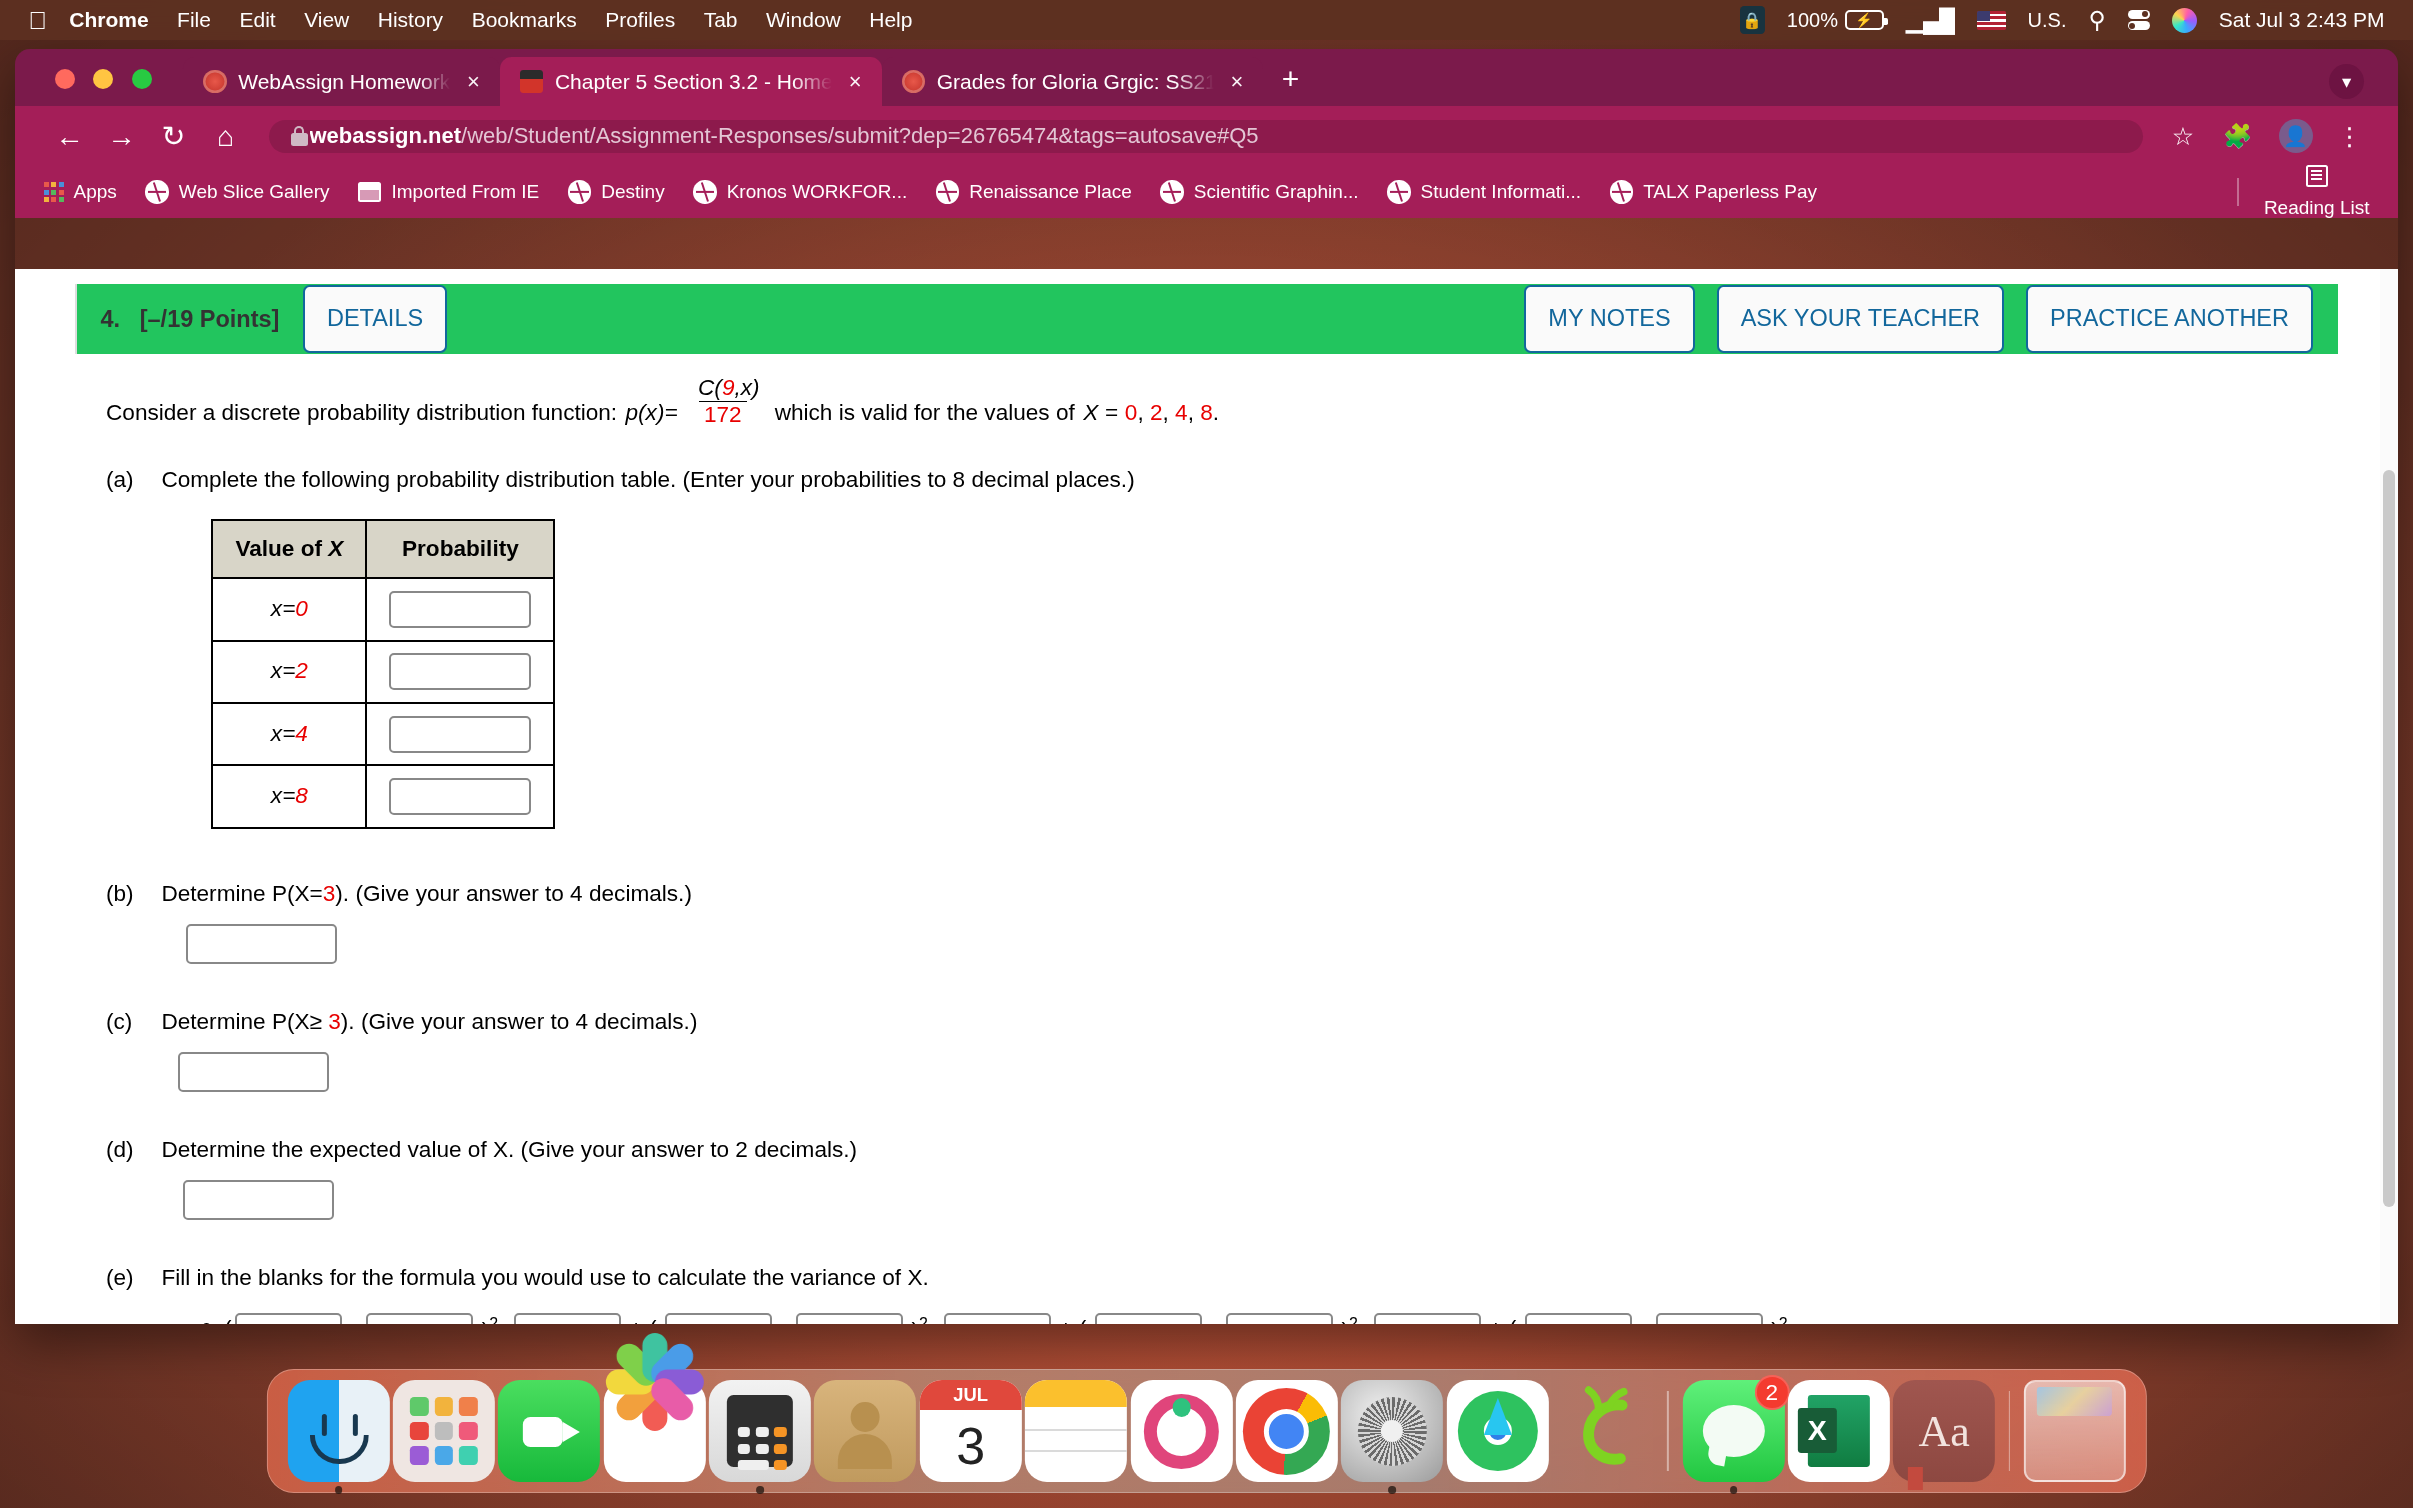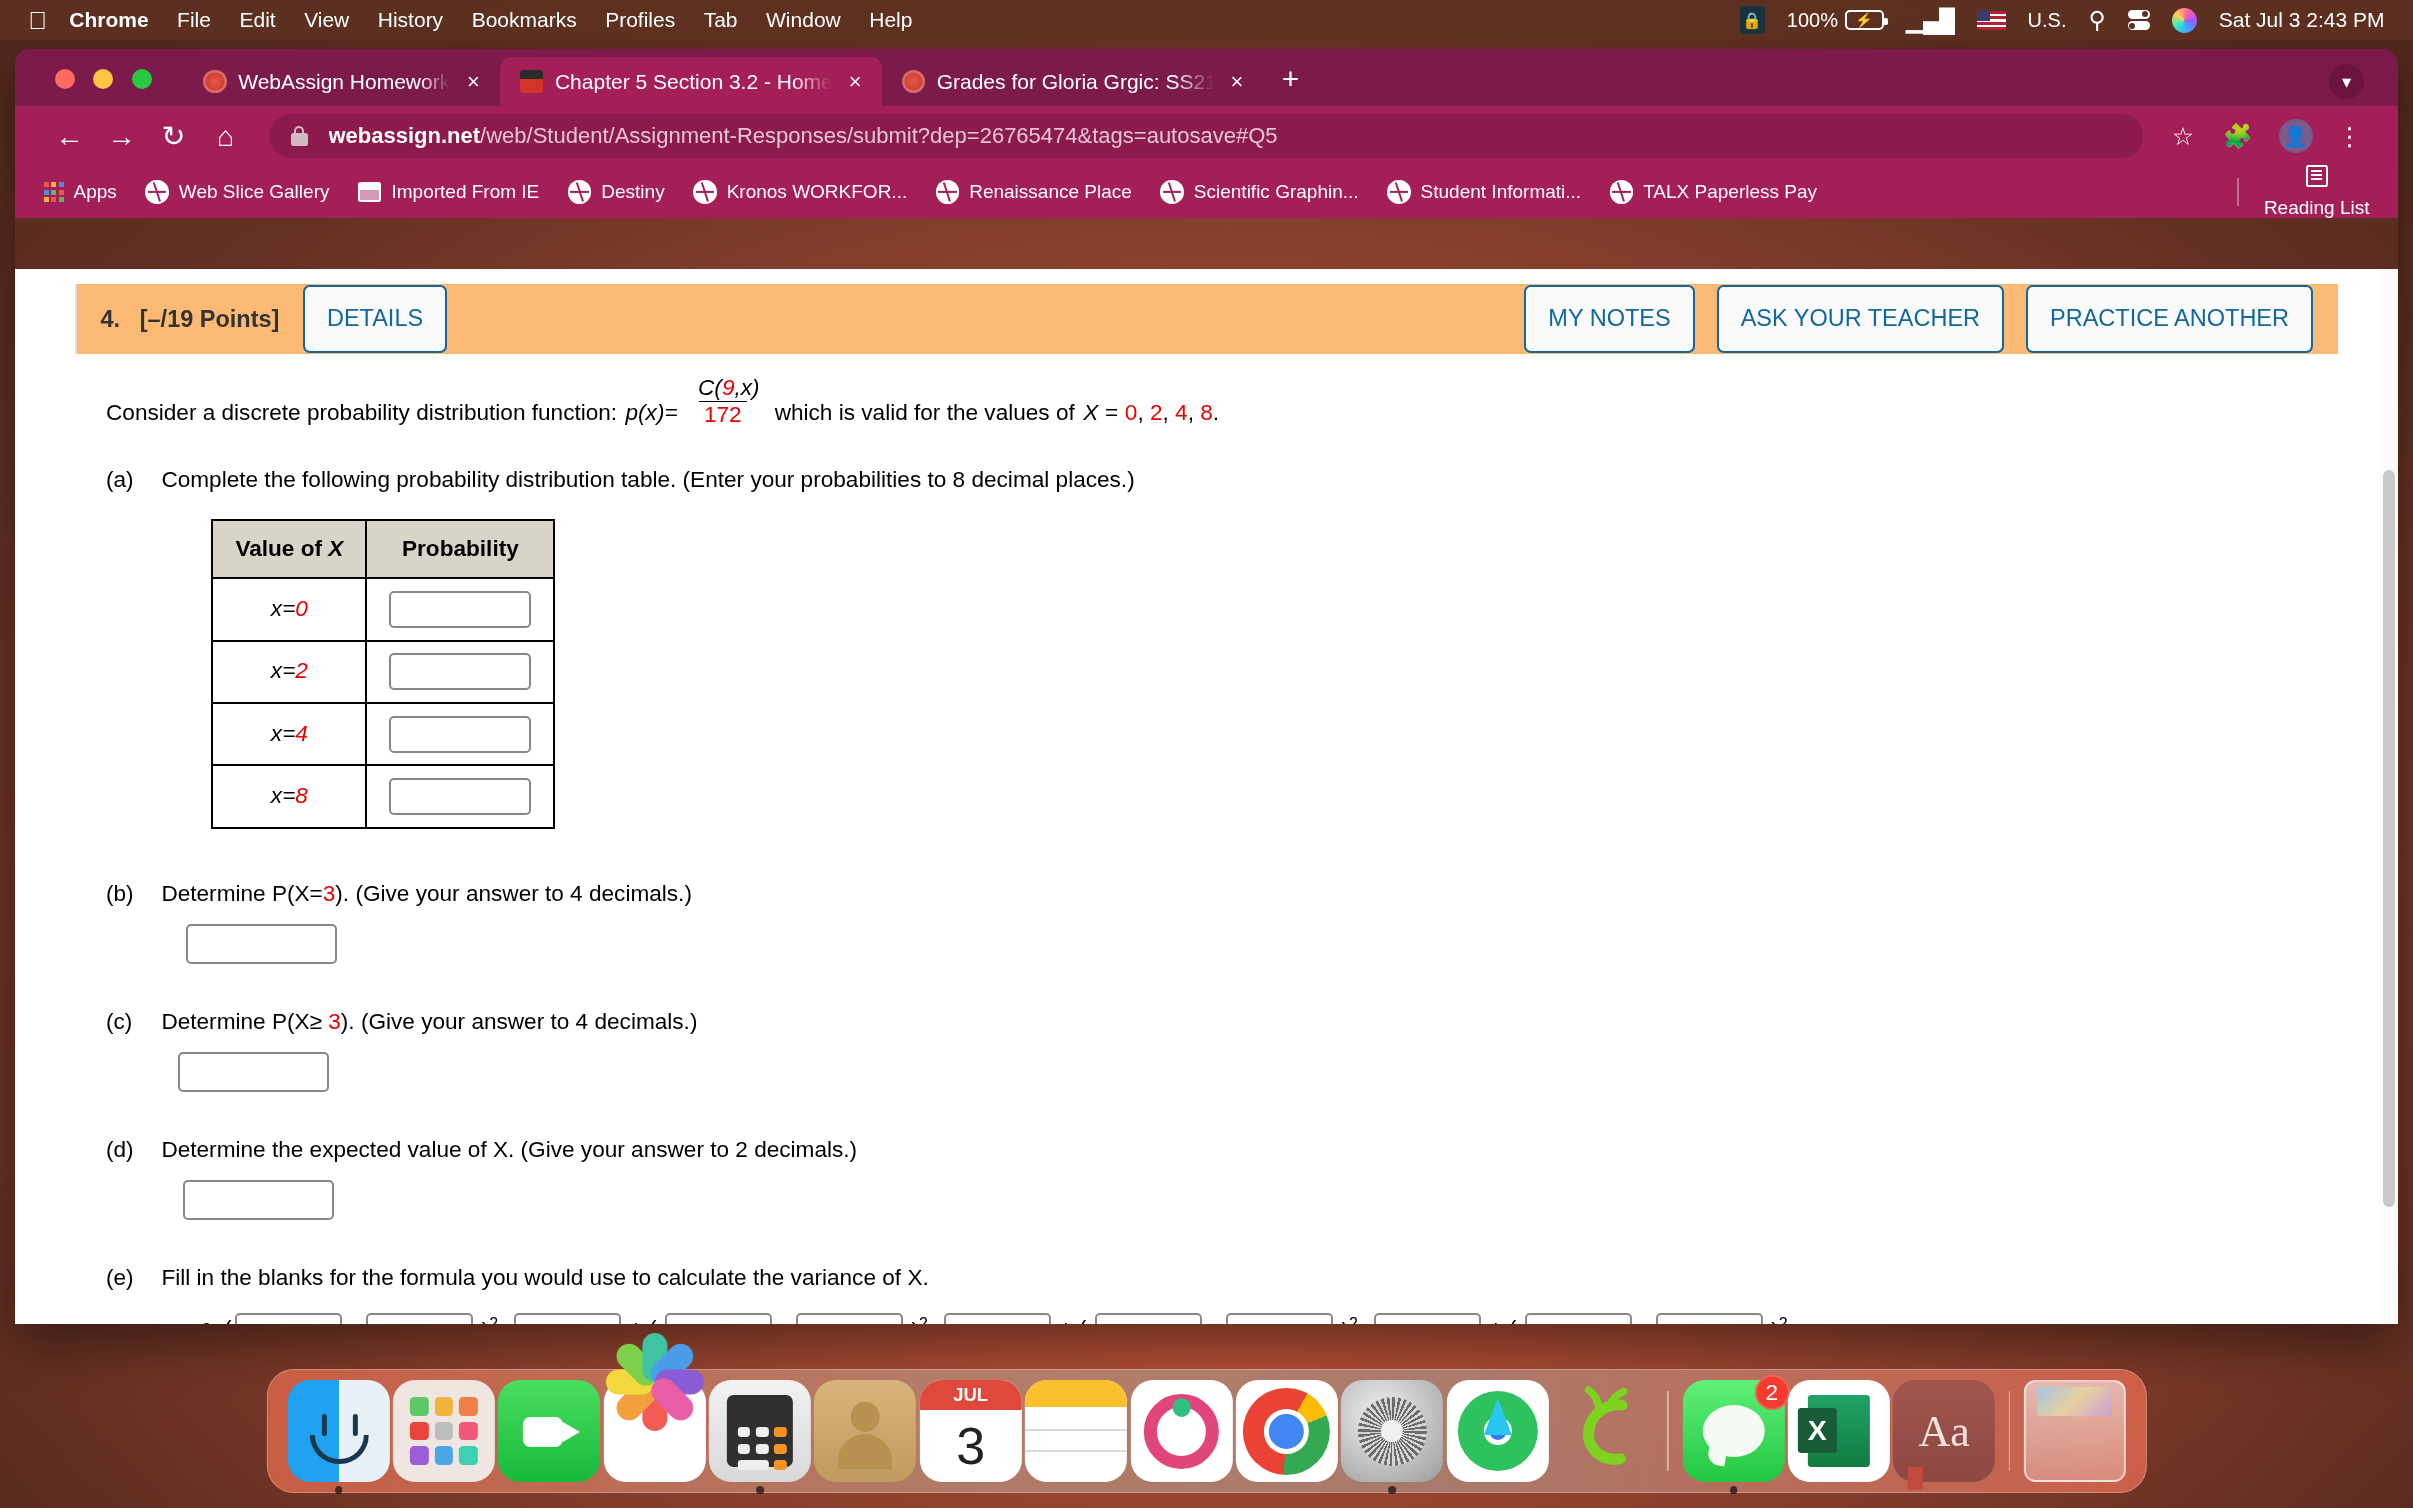--- a/index.html
+++ b/index.html
@@ -96,22 +96,22 @@
     position:absolute;right:34px;top:15px;width:35px;height:35px;border-radius:50%;
     background:#6d1342;display:flex;align-items:center;justify-content:center;color:#fff;font-size:18.4px;
   }
 
   
   #toolbar{
     height:60px;background:#a41e58;display:flex;align-items:center;padding:0 28.5px;gap:0;
   }
   .tb-ico{color:#fff;font-size:28.5px;width:52px;text-align:center;line-height:1;}
   #omnibox{
-    flex:1;height:44px;background:#8d1a4c;border-radius:22px;display:flex;align-items:center;
-    margin:0 17px;padding:0 22px;gap:21px;min-width:0;
+    flex:1;height:33px;background:#8d1a4c;border-radius:22px;display:flex;align-items:center;
+    margin:0 17px;padding:0 22px;gap:2px;min-width:0;
   }
   .lockglyph{width:17px;height:20px;position:relative;flex:0 0 17px;}
   .lockglyph .body{position:absolute;bottom:0;width:17px;height:12.6px;border-radius:2.5px;background:#cfb9c4;}
   .lockglyph .shackle{position:absolute;top:0;left:3.4px;width:10px;height:9.2px;border:2.5px solid #cfb9c4;border-bottom:none;border-radius:5.9px 5.9px 0 0;}
   #url{font-size:22px;color:#e3c6d4;white-space:nowrap;overflow:hidden;min-width:0;}
   #url b{color:#fff;font-weight:bold;}
   .tb-right{display:flex;align-items:center;gap:8.4px;}
   .star{color:#fff;font-size:25px;width:47px;text-align:center;}
   .puzzle{color:#fff;font-size:23.5px;width:47px;text-align:center;}
   .avatar{width:34px;height:34px;border-radius:50%;background:#7a5b8c;display:flex;align-items:center;justify-content:center;color:#e9d7f2;font-size:20px;margin:0 8.4px;}
@@ -131,21 +131,21 @@
   .folder:after{content:"";position:absolute;left:2.5px;bottom:2.5px;right:2.5px;top:7.5px;background:#d79ab6;}
   .bm-spacer{flex:1;}
   .bm-sep{width:1.7px;height:28.5px;background:rgba(255,255,255,.35);margin-right:25px;}
   .readinglist-ico{width:22px;height:23.5px;border:2.2px solid #fff;border-radius:2.5px;position:relative;flex:0 0 22px;}
   .readinglist-ico:after{content:"";position:absolute;left:3.4px;top:2.5px;right:3.4px;bottom:2.5px;
     background:repeating-linear-gradient(180deg,#fff 0 1.7px,transparent 1.7px 4.2px);}
 
   
   #page{position:absolute;left:0;right:0;top:220px;bottom:0;background:#fff;overflow:hidden;}
   #q-header{
-    margin:15px 60px 0 60px;height:70px;background:#fdba74;border-left:2.5px solid #ddd;
+    margin:15px 60px 0 60px;height:70px;background:#22c55e;border-left:2.5px solid #ddd;
     display:flex;align-items:center;padding:0 25px 0 23.5px;gap:23.5px;
   }
   #q-num{font-size:23.5px;font-weight:bold;color:#333;white-space:nowrap;}
   .wa-btn{
     border:2.5px solid #12679c;border-radius:6.7px;background:#fafafa;color:#12679c;
     font-size:23.5px;padding:20px 22px;white-space:nowrap;line-height:1;
   }
   #q-header .grow{flex:1;}
   #q-header .rightbtns{display:flex;gap:22px;}
 

